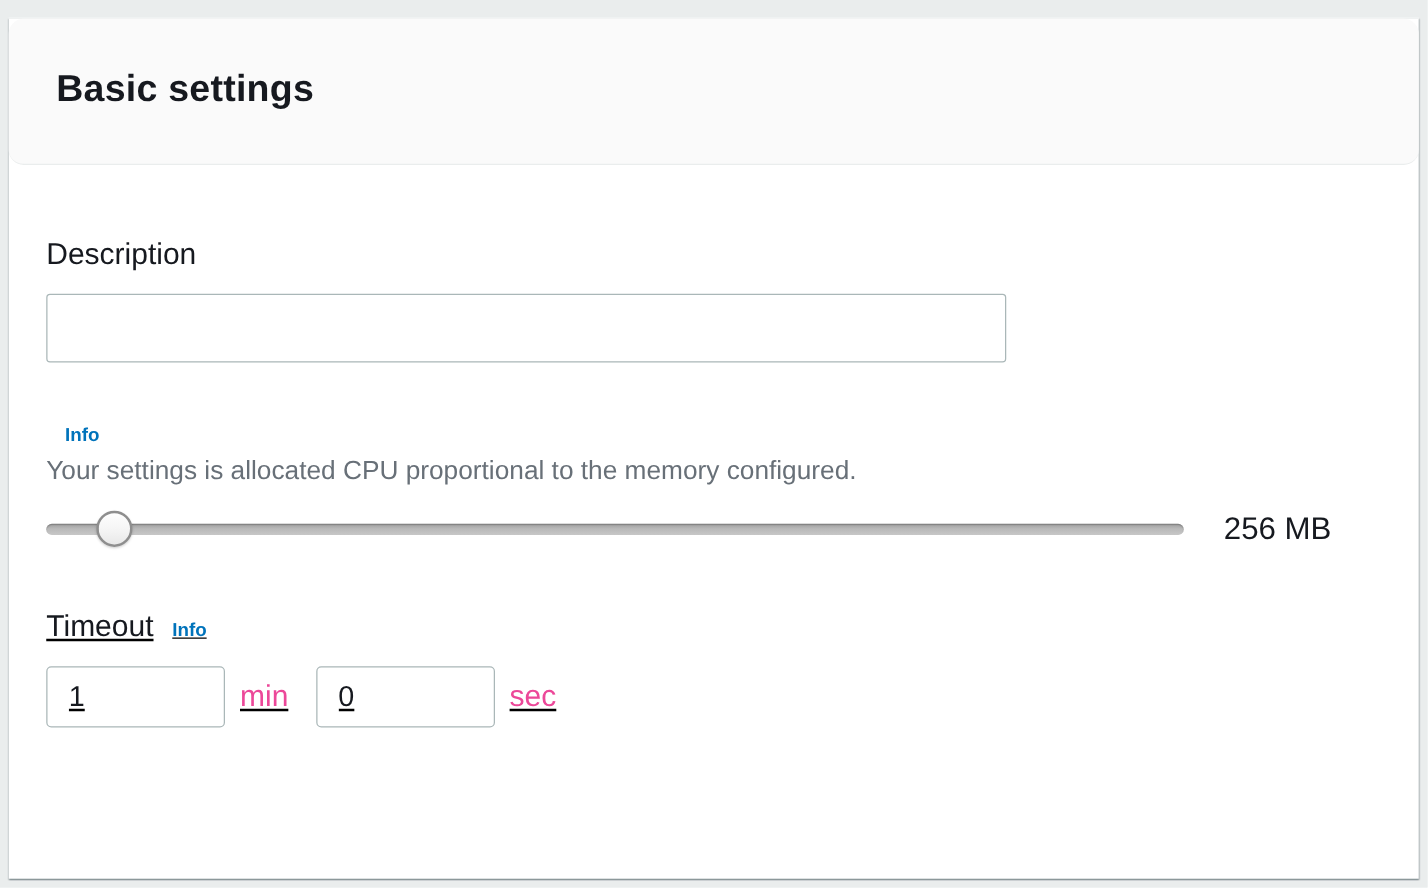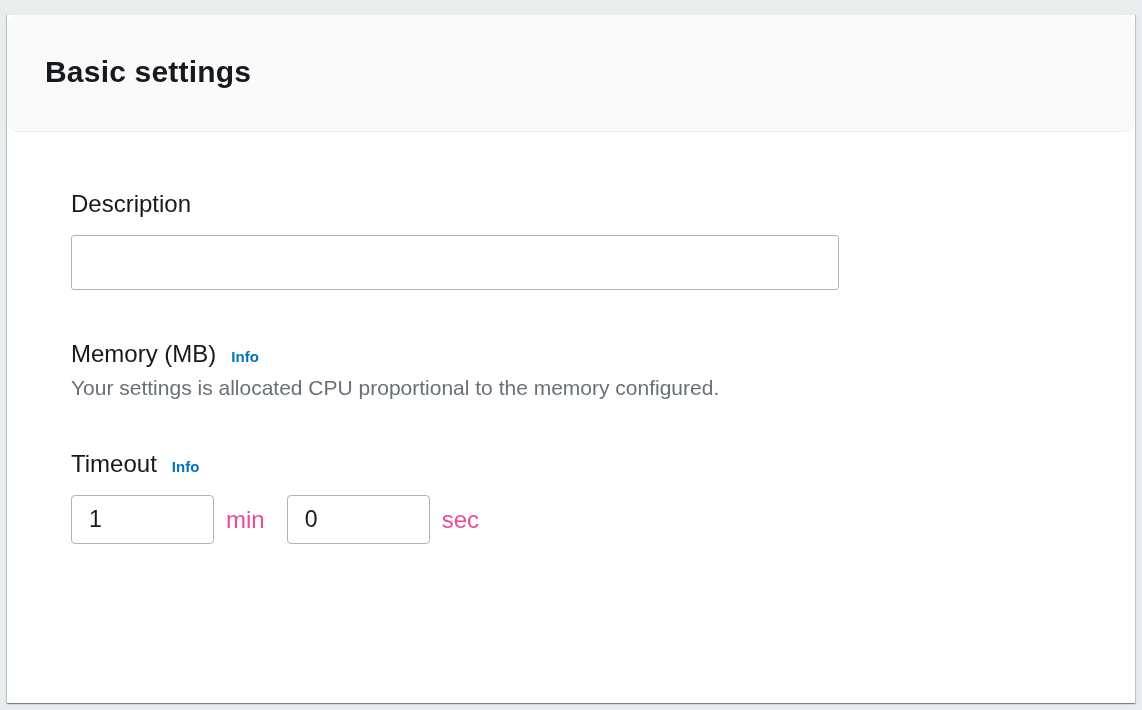--- a/index.html
+++ b/index.html
@@ -24,21 +24,21 @@
     border-bottom: 1px solid #eaeded;
     padding: 40px 0 0 38px;
     border-radius: 12px;
   }
   .card-header h2 {
     font-size: 30px;
     font-weight: 700;
     color: #16191f;
     letter-spacing: 0.2px;
   }
-  .card-body { padding: 58px 48px 0 64px; }
+  .card-body { padding: 58px 48px 0 30px; }
 
   label.field-label {
     font-size: 24px;
     color: #16191f;
     display: inline-block;
   }
   .label-row { display: flex; align-items: baseline; }
   .info-link {
     font-size: 15px;
     font-weight: 700;
@@ -96,21 +96,21 @@
     box-shadow: 0 1px 2px rgba(0,0,0,0.18);
     cursor: grab;
   }
   .slider-value {
     margin-left: 32px;
     font-size: 25px;
     color: #16191f;
     white-space: nowrap;
   }
 
-  .timeout-field { margin-top: 50px; }
+  .timeout-field { margin-top: 50px; text-decoration: underline; }
   .timeout-row {
     margin-top: 17px;
     display: flex;
     align-items: center;
   }
   .timeout-input {
     width: 143px;
     height: 49px;
     border: 1px solid #aab7b8;
     border-radius: 4px;
@@ -140,24 +140,29 @@
 
     <div class="card-body">
 
       <div class="description-field">
         <label class="field-label">Description</label>
         <input class="description-input" type="text" value="" style="">
       </div>
 
       <div class="memory-field">
         <div class="label-row">
-          <label class="field-label">Memory (MB)</label>
           <a class="info-link" href="#">Info</a>
         </div>
         <p class="help-text">Your settings is allocated CPU proportional to the memory configured.</p>
+        <div class="slider-row">
+          <div class="slider-track">
+            <div class="slider-handle"></div>
+          </div>
+          <span class="slider-value">256 MB</span>
+        </div>
       </div>
 
       <div class="timeout-field">
         <div class="label-row">
           <label class="field-label">Timeout</label>
           <a class="info-link" href="#">Info</a>
         </div>
         <div class="timeout-row">
           <input class="timeout-input" type="text" value="1" style="">
           <span class="unit">min</span>

